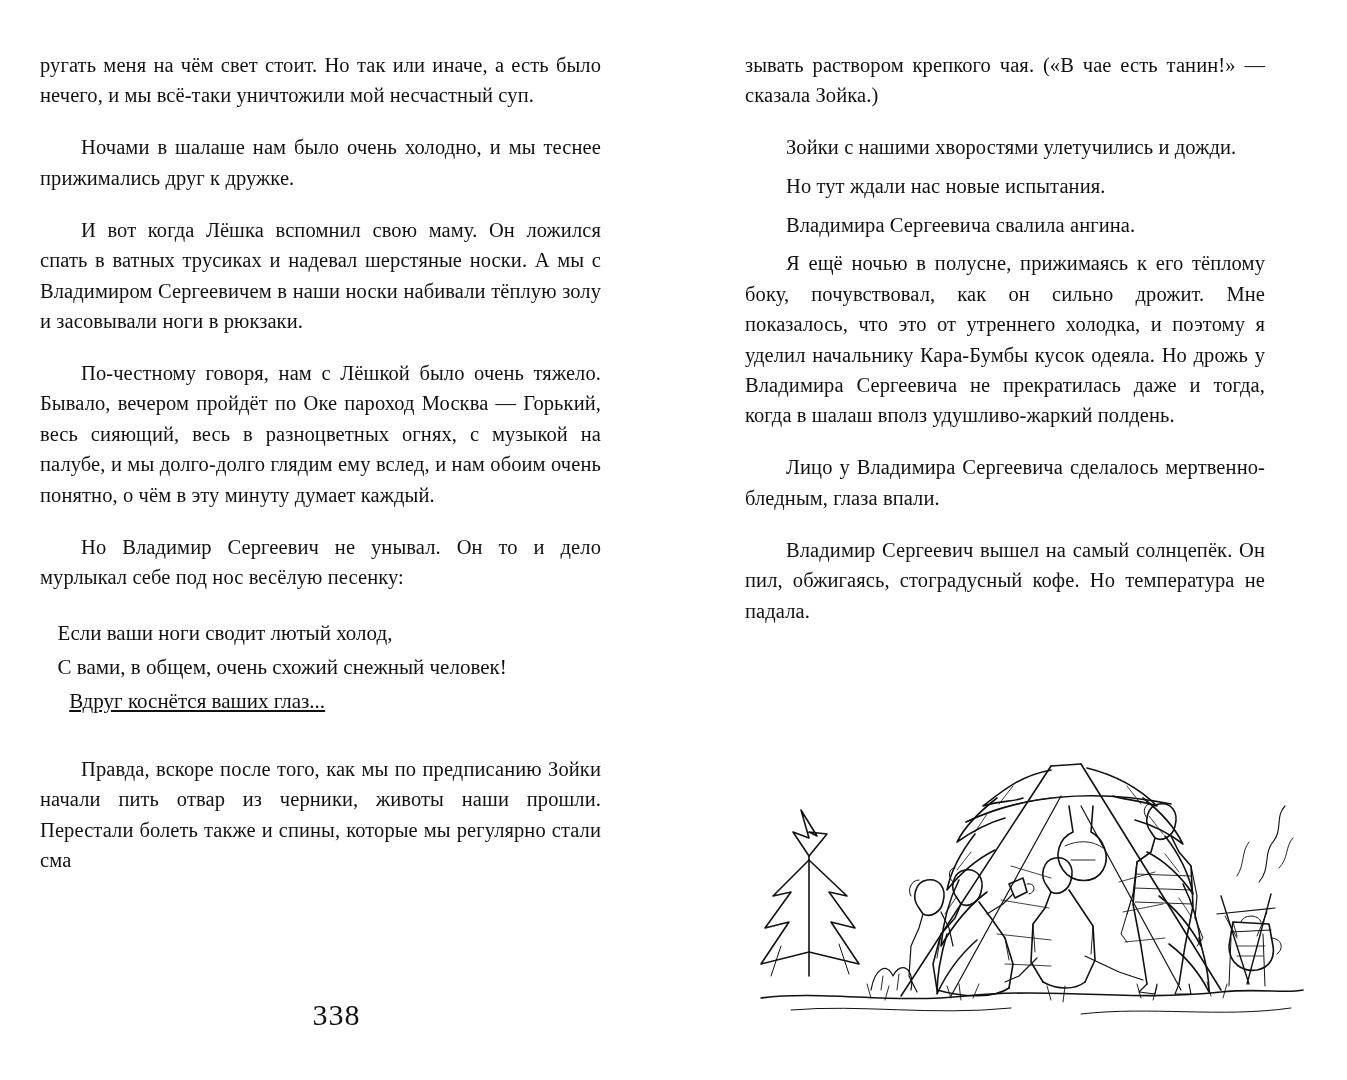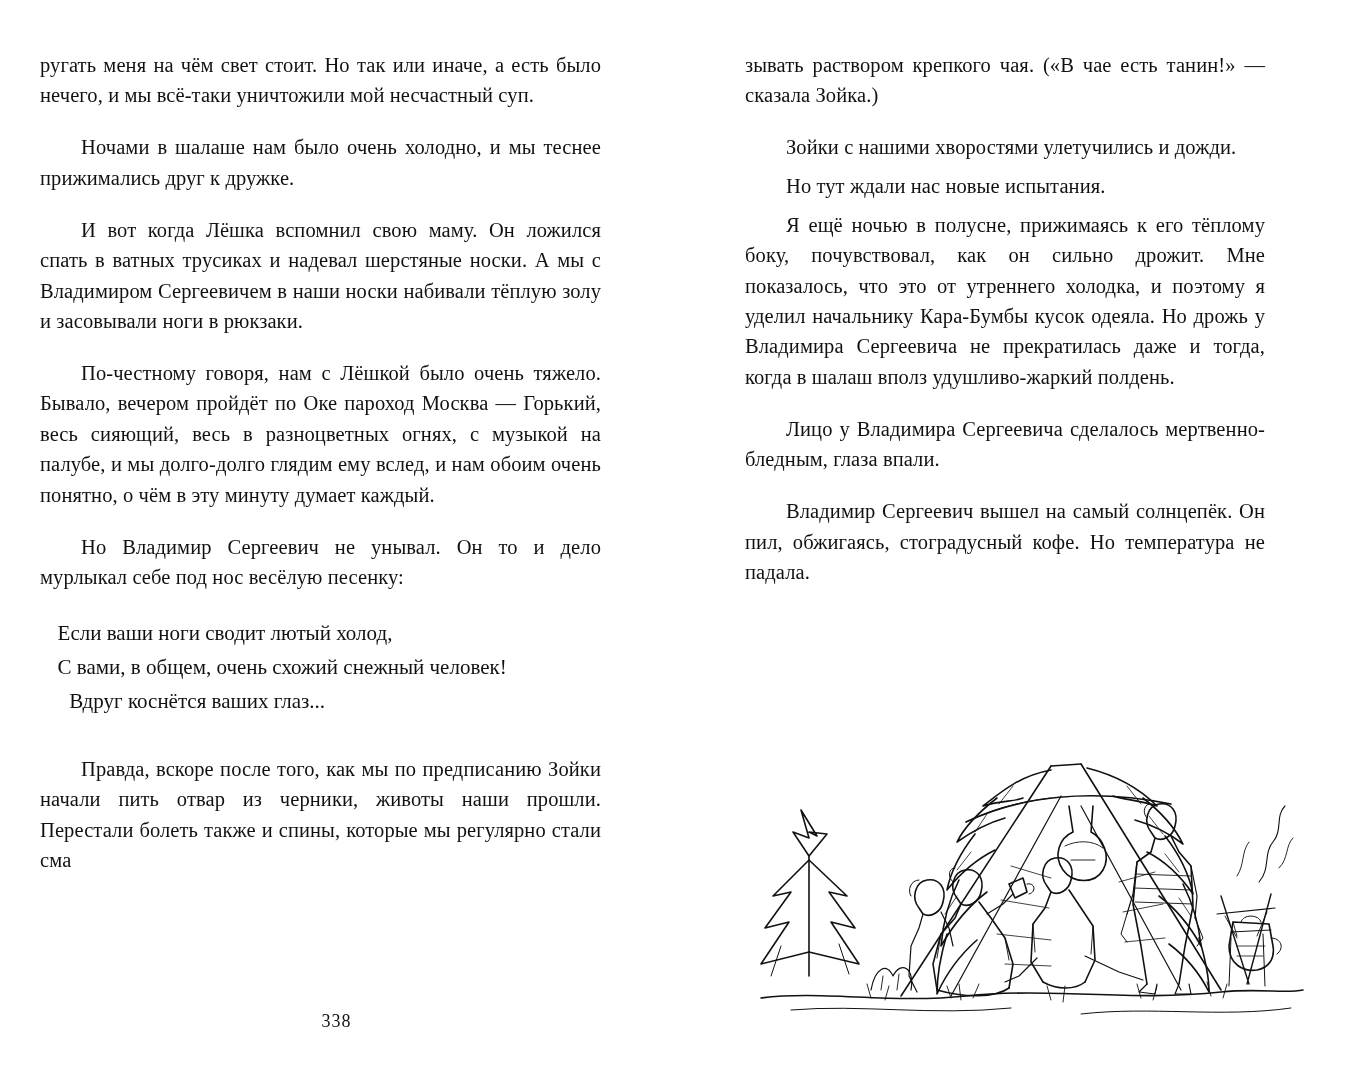--- a/index.html
+++ b/index.html
@@ -55,28 +55,29 @@
     padding-left: 1.1em;
   }
   .verse div {
     font-size: 21px;
     line-height: 1.62;
     text-align: left;
     white-space: pre;
   }
   .verse div.ind {
     padding-left: 0.55em;
+    text-decoration: underline;
   }
   .page-number {
     position: absolute;
     left: 0;
     right: 0;
     bottom: 48px;
     text-align: center;
-    font-size: 18px;
+    font-size: 30px;
     letter-spacing: 1px;
   }
   .illustration {
     position: absolute;
     left: 52px;
     right: 10px;
     bottom: 34px;
     height: 400px;
   }
   .illustration svg {
@@ -107,20 +108,21 @@
       <p class="gap-before" style="margin-top:1.75em !important;">Правда, вскоре после того, как мы по пред­писанию Зойки начали пить отвар из черники, животы наши прошли. Перестали болеть так­же и спины, которые мы регулярно стали сма­</p>
     </div>
     <div class="page-number">338</div>
   </div>
 
   <div class="page page-right">
     <div class="body-text">
       <p class="no-indent">зывать раствором крепкого чая. («В чае есть танин!» — сказала Зойка.)</p>
       <p class="gap-before">Зойки с нашими хворостями улетучились и дожди.</p>
       <p>Но тут ждали нас новые испытания.</p>
+      <p>Владимира Сергеевича свалила ангина.</p>
       <p>Я ещё ночью в полусне, прижимаясь к его тёплому боку, почувствовал, как он сильно дрожит. Мне показалось, что это от утреннего холодка, и поэтому я уделил начальнику Ка­ра-Бумбы кусок одеяла. Но дрожь у Владими­ра Сергеевича не прекратилась даже и тогда, когда в шалаш вполз удушливо-жаркий пол­день.</p>
       <p class="gap-before">Лицо у Владимира Сергеевича сделалось мертвенно-бледным, глаза впали.</p>
       <p class="gap-before">Владимир Сергеевич вышел на самый солн­цепёк. Он пил, обжигаясь, стоградусный кофе. Но температура не падала.</p>
     </div>
 
     <div class="illustration">
       <svg viewBox="0 0 560 400" xmlns="http://www.w3.org/2000/svg" fill="none" stroke="#111" stroke-width="1.6" stroke-linecap="round" stroke-linejoin="round">
 
         <path d="M10 352 C70 344, 140 358, 215 350 C300 341, 380 356, 470 346 C510 342, 535 348, 552 344"></path>
         <path d="M40 364 C110 358, 180 370, 260 362" stroke-width="1"></path>

